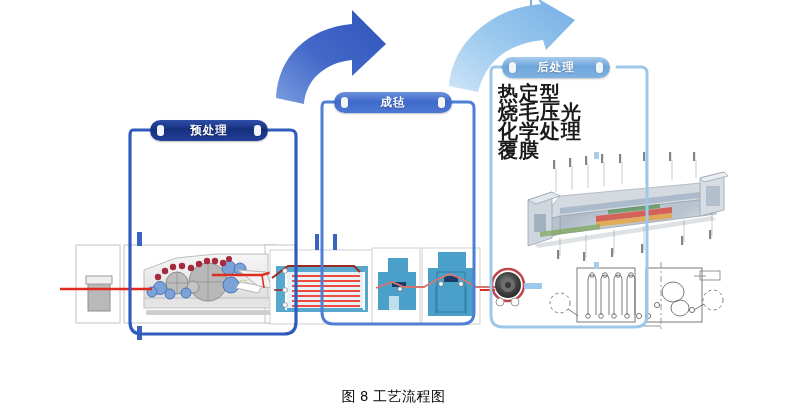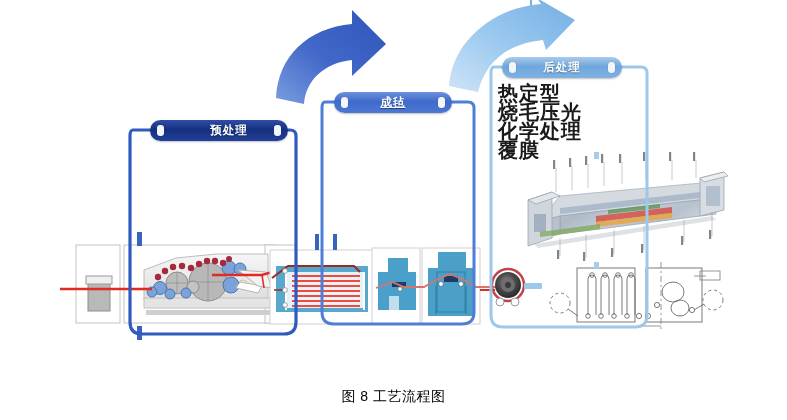--- a/index.html
+++ b/index.html
@@ -28,22 +28,22 @@
     box-shadow:0 1px 2px rgba(0,0,0,.25);
   }
   .pill .knob{
     position:absolute;top:5px;width:7px;height:11px;border-radius:3px;
     background:#f2f6fb;box-shadow:0 0 1px rgba(0,0,0,.4);
   }
   .pill .knob.l{left:7px;}
   .pill .knob.r{right:7px;}
   .pill .ptxt{position:relative;z-index:2;text-shadow:0 1px 1px rgba(0,0,0,.35);}
 
-  .pill.p1{background:linear-gradient(180deg,#2e4ea8 0%,#16307e 45%,#21409a 100%);padding-left:20px;}
-  .pill.p2{background:linear-gradient(180deg,#6f91de 0%,#3f6bcb 45%,#4d77d4 100%);text-decoration:underline;}
+  .pill.p1{background:linear-gradient(180deg,#2e4ea8 0%,#16307e 45%,#21409a 100%);}
+  .pill.p2{background:linear-gradient(180deg,#6f91de 0%,#3f6bcb 45%,#4d77d4 100%);}
   .pill.p3{background:linear-gradient(180deg,#a9ccec 0%,#6fa6dc 45%,#7fb2e2 100%);}
 
   .stage-text{
     position:absolute;
     color:#1a1a1a;
     font-size:17px;
     line-height:21px;
     letter-spacing:1px;
     white-space:pre-line;
     z-index:5;
@@ -113,21 +113,21 @@
     <span class="knob l"></span>
     <span class="knob r"></span>
     <span class="ptxt nosel">成毡</span>
   </div>
 
   <div class="stage-box" style="left:489px;top:63px;width:160px;height:270px;z-index:4;">
     <svg width="160" height="270">
       <path d="M22,4 L5,4 Q2,4 2,10 L2,252 Q2,264 14,264 L146,264 Q158,264 158,252 L158,10 Q158,4 152,4 L128,4" fill="none" stroke="#9ec8ea" stroke-width="3" stroke-linecap="round"></path>
     </svg>
   </div>
-  <div class="pill p3" style="left:502px;top:57px;width:120px;">
+  <div class="pill p3" style="left:502px;top:57px;width:108px;">
     <span class="knob l"></span>
     <span class="knob r"></span>
     <span class="ptxt nosel">后处理</span>
   </div>
   <div class="stage-text t3" style="left:498px;top:84px;width:140px;">热定型
 烧毛压光
 化学处理
 覆膜</div>
 
   <svg width="787" height="420" style="position:absolute;left:0;top:0;z-index:3;">

